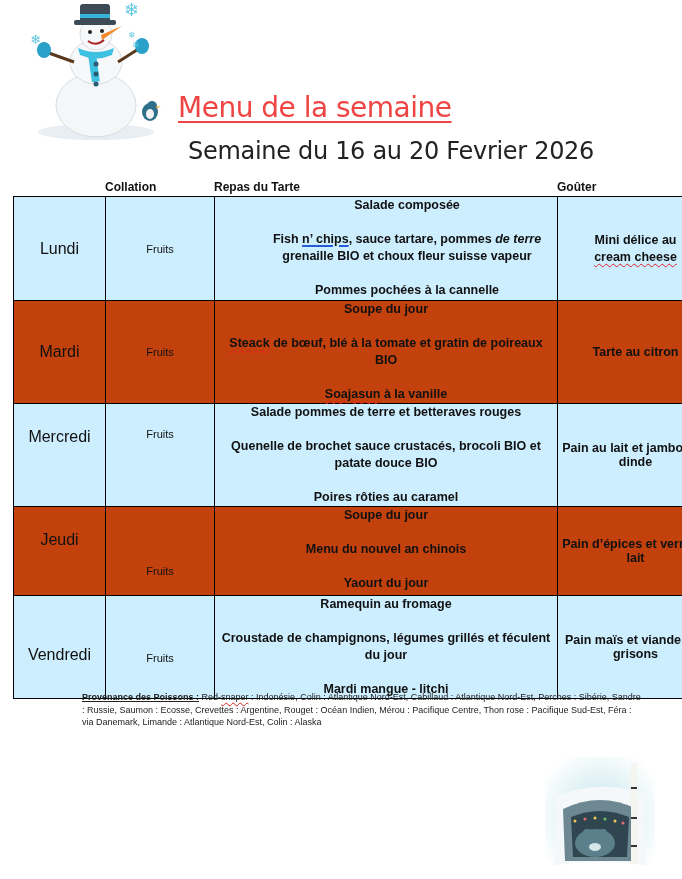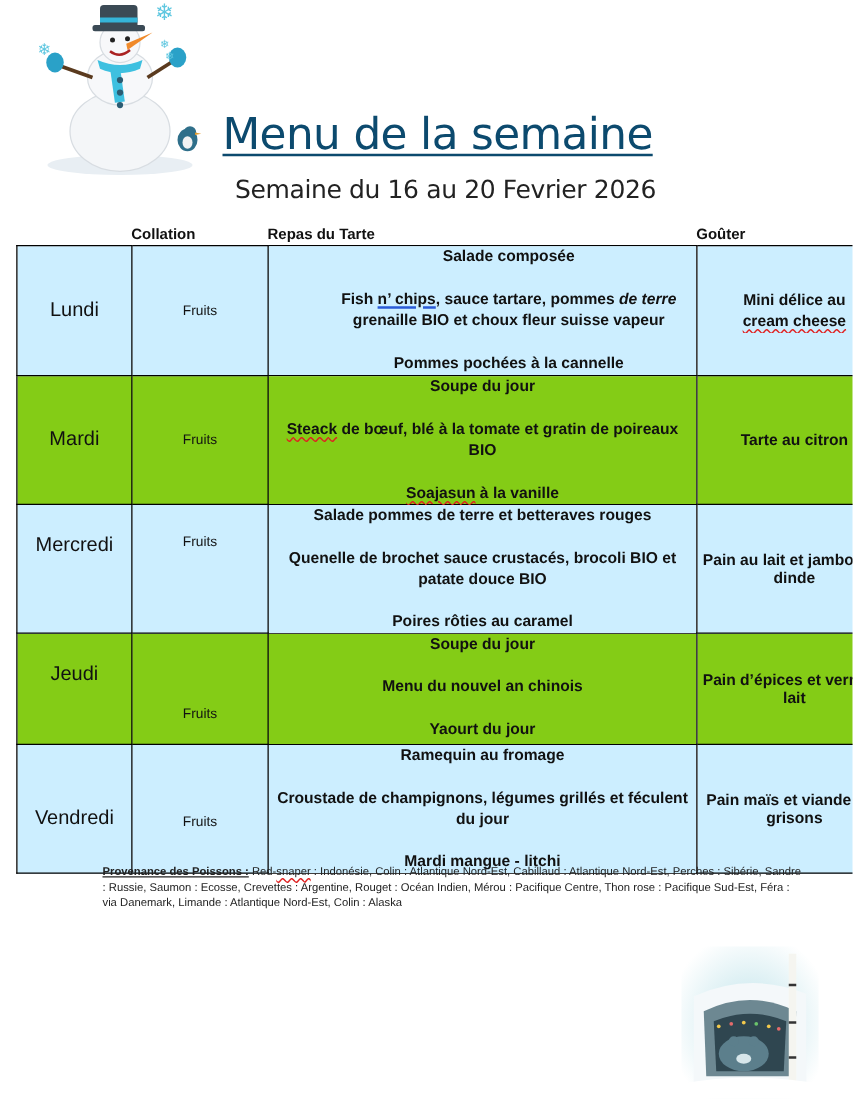--- a/index.html
+++ b/index.html
@@ -1,31 +1,31 @@
 <!DOCTYPE html>
 <html><head>
 <meta charset="utf-8">
 <style>
   html, body { margin:0; padding:0; background:#ffffff; }
   body { width:682px; height:879px; position:relative; overflow:hidden;
          font-family:"Liberation Sans", "DejaVu Sans", sans-serif; color:#111; }
   .snowman { position:absolute; left:28px; top:0px; width:140px; height:140px; }
   .bear-img { position:absolute; left:545px; top:757px; width:110px; height:122px; }
-  .title { position:absolute; left:178px; top:88px; font-size:35px; line-height:40px;
+  .title { position:absolute; left:178px; top:88px; font-size:28px; line-height:40px;
            text-decoration:underline; text-decoration-thickness:2px; text-underline-offset:4px;
-           font-family:"DejaVu Sans", sans-serif; font-weight:normal; letter-spacing:-0.5px; color:#0c4a6e; }
-  .subtitle { position:absolute; left:188px; top:138px; font-size:20px; line-height:26px;
+           font-family:"DejaVu Sans", sans-serif; font-weight:normal; letter-spacing:-0.5px; color:#ef4444; }
+  .subtitle { position:absolute; left:188px; top:138px; font-size:24px; line-height:26px;
               font-family:"DejaVu Sans", sans-serif; color:#222; letter-spacing:-0.3px; }
   .col-head { position:absolute; top:180px; font-size:12px; font-weight:bold; text-align:left;
               line-height:14px; }
   table.menu { position:absolute; left:13px; top:196px; border-collapse:collapse; table-layout:fixed;
                width:700px; font-size:12.5px; font-weight:bold; }
   table.menu td { border:1.5px solid #000; text-align:center; padding:0 2px; vertical-align:middle; }
   table.menu tr.blue td { background:#cceeff; }
-  table.menu tr.grey td { background:#84cc16; }
+  table.menu tr.grey td { background:#c2410c; }
   td.day { font-size:16px; font-weight:normal; }
   td.collation { font-size:11px; font-weight:normal; }
   .meal-cell { position:relative; }
   .meal-line { display:block; line-height:17px; }
   .spacer { display:block; height:17px; }
   .spell { text-decoration:underline wavy #e02020; text-decoration-thickness:1px; text-underline-offset:2px; }
   .gram { text-decoration:underline #2a5bd7; text-decoration-thickness:1.5px; text-underline-offset:2px; }
   .footer { position:absolute; left:82px; top:691px; width:560px; font-size:9px; line-height:12.7px; color:#222; }
   .footer .lbl { font-weight:bold; text-decoration:underline; }
   .weekday-top { vertical-align:top !important; padding-top:12px !important; }

